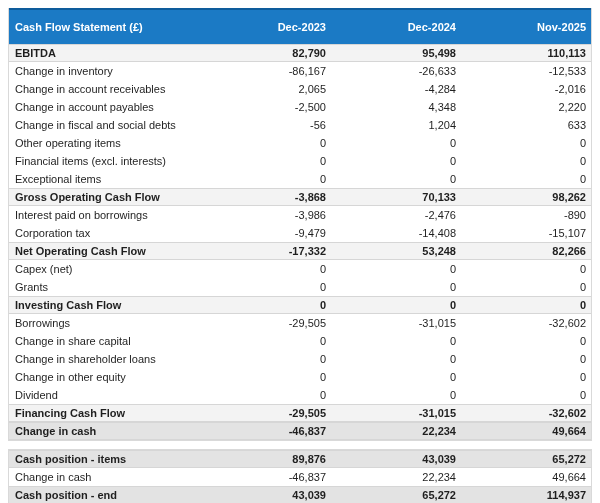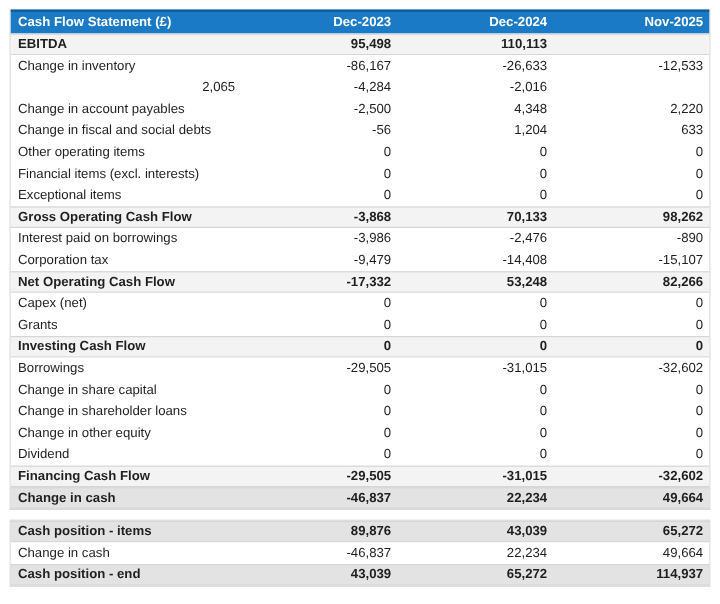--- a/index.html
+++ b/index.html
@@ -22,21 +22,21 @@
   .row {
     display: grid;
     grid-template-columns: 1fr 130px 130px 130px;
     align-items: center;
     height: 18px;
     font-size: 11px;
     color: var(--text);
     background: #ffffff;
   }
   .row.header {
-    height: 20px;
+    height: 36px;
     background: var(--header-bg);
     color: var(--header-text);
     font-weight: bold;
     border-top: 2px solid var(--header-border-top);
   }
   .row.subtotal {
     background: var(--subtotal-bg);
     font-weight: bold;
     border-top: 1px solid var(--row-border);
     border-bottom: 1px solid var(--row-border);
@@ -57,30 +57,32 @@
   <div class="table main">
     <div class="row header">
       <div class="cell label">Cash Flow Statement (£)</div>
       <div class="cell num">Dec-2023</div>
       <div class="cell num">Dec-2024</div>
       <div class="cell num">Nov-2025</div>
     </div>
     <div id="main-rows">
         <div class="row subtotal">
           <div class="cell label">EBITDA</div>
+          <div class="cell num">82,790</div>
           <div class="cell num">95,498</div>
           <div class="cell num">110,113</div>
         </div>
         <div class="row normal">
           <div class="cell label">Change in inventory</div>
           <div class="cell num">-86,167</div>
           <div class="cell num">-26,633</div>
           <div class="cell num">-12,533</div>
         </div>
         <div class="row normal">
+          <div class="cell label">Change in account receivables</div>
           <div class="cell num">2,065</div>
           <div class="cell num">-4,284</div>
           <div class="cell num">-2,016</div>
         </div>
         <div class="row normal">
           <div class="cell label">Change in account payables</div>
           <div class="cell num">-2,500</div>
           <div class="cell num">4,348</div>
           <div class="cell num">2,220</div>
         </div>

